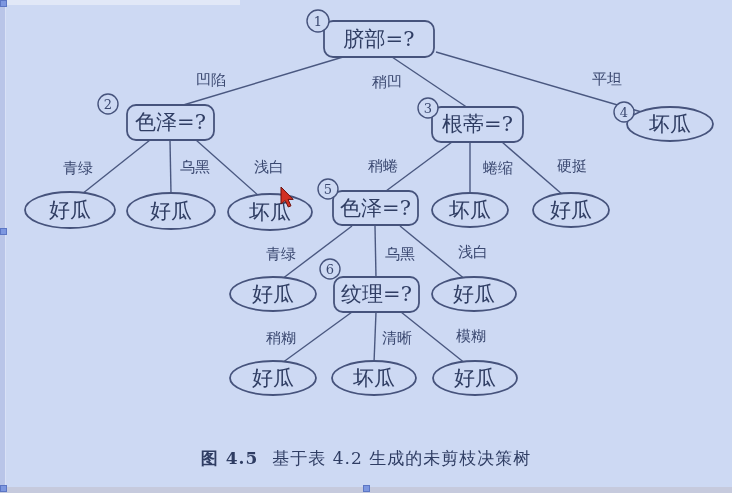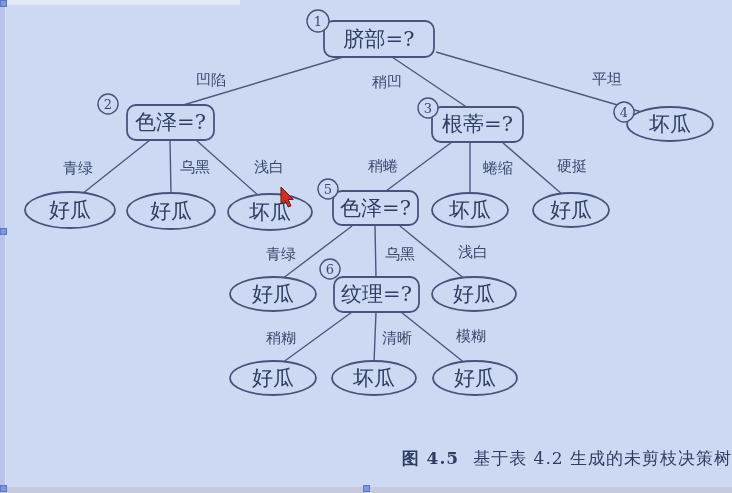--- a/index.html
+++ b/index.html
@@ -42,21 +42,21 @@
     font-family:"DejaVu Serif", serif;
     text-anchor:middle;dominant-baseline:middle;
   }
   .edge-text{
     fill:#3a4870;font-size:15px;
     font-family:"DejaVu Serif", serif;
     text-anchor:middle;dominant-baseline:middle;
   }
   #caption{
     position:absolute;left:0;top:447px;width:732px;
-    text-align:right;color:#2f3d63;font-size:17px;
+    text-align:center;color:#2f3d63;font-size:17px;
     letter-spacing:1px;
   }
   #caption .cap-num{font-weight:bold;margin-right:14px;}
 </style>
 </head>
 <body>
 
 <div id="stage">
   <div id="top-highlight"></div>
   <div id="left-strip"></div>

